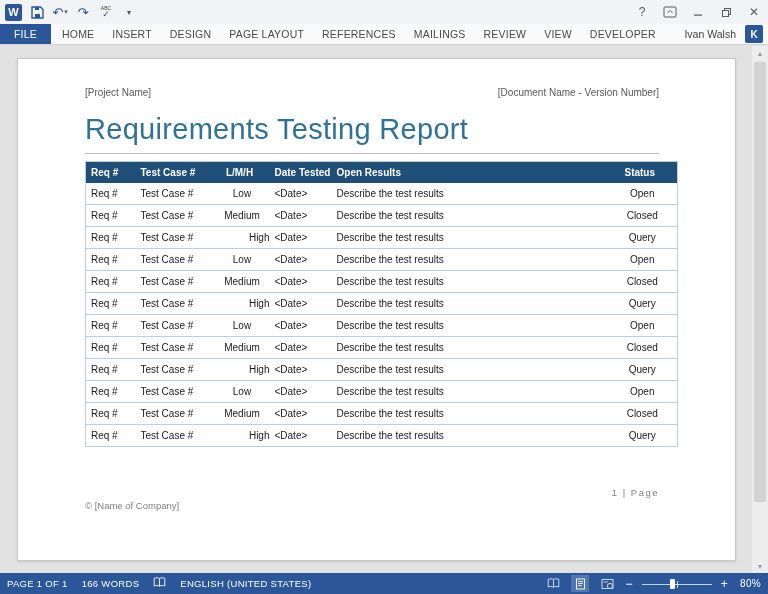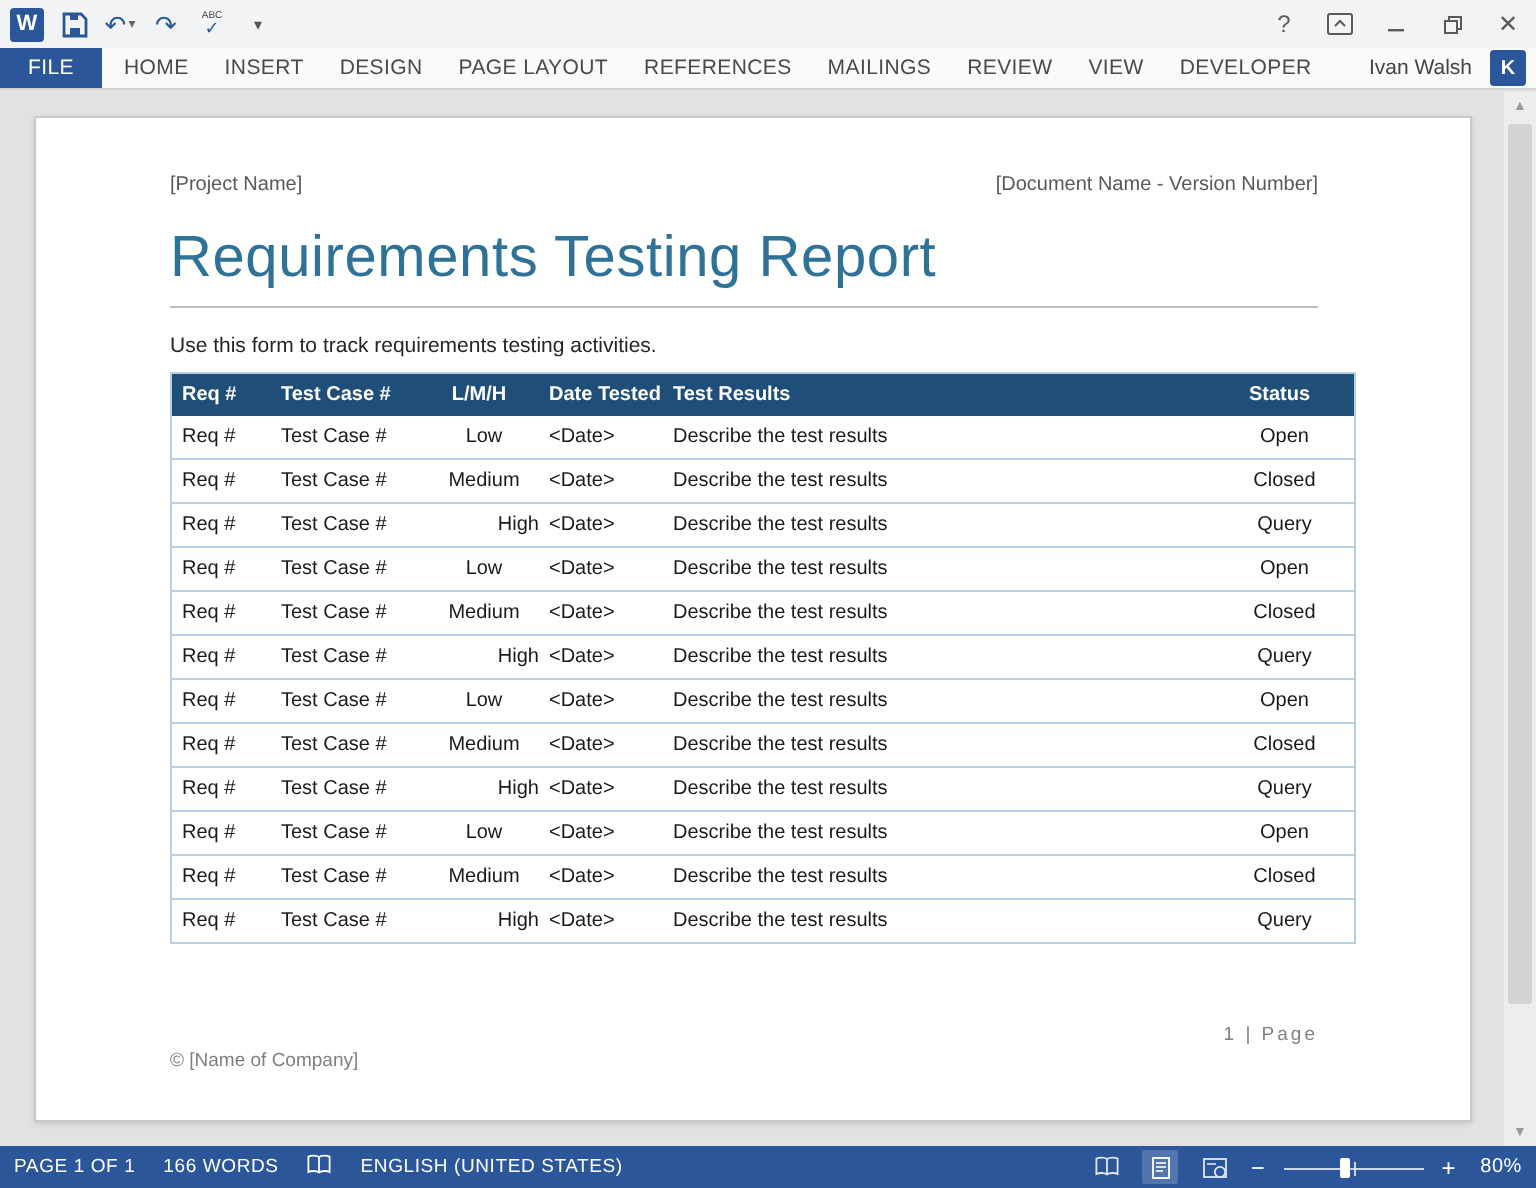--- a/index.html
+++ b/index.html
@@ -165,38 +165,37 @@
   </div>
 
   <div class="doc-area">
     <div class="page">
       <div class="page-head">
         <span>[Project Name]</span>
         <span>[Document Name - Version Number]</span>
       </div>
       <h1 class="doc-title">Requirements Testing Report</h1>
       <hr class="title-rule">
-      <p class="intro">Use this form to track requirements testing activities.</p>
 
       <table class="report">
         <colgroup>
           <col style="width:50px">
             <col style="width:74px">
             <col style="width:60px">
           <col style="width:62px">
             <col style="width:271px">
             <col style="width:75px">
         </colgroup>
         <thead>
           <tr>
             <th>Req #</th>
             <th>Test Case #</th>
             <th class="th-center">L/M/H</th>
             <th>Date Tested</th>
-            <th>Test Results</th>
+            <th>Open Results</th>
             <th class="th-center">Status</th>
           </tr>
         </thead>
         <tbody>
             <tr>
               <td class="col-req">Req #</td>
               <td class="col-case">Test Case #</td>
               <td class="col-lmh lmh-low">Low</td>
               <td class="col-date">&lt;Date&gt;</td>
               <td class="col-results">Describe the test results</td>

